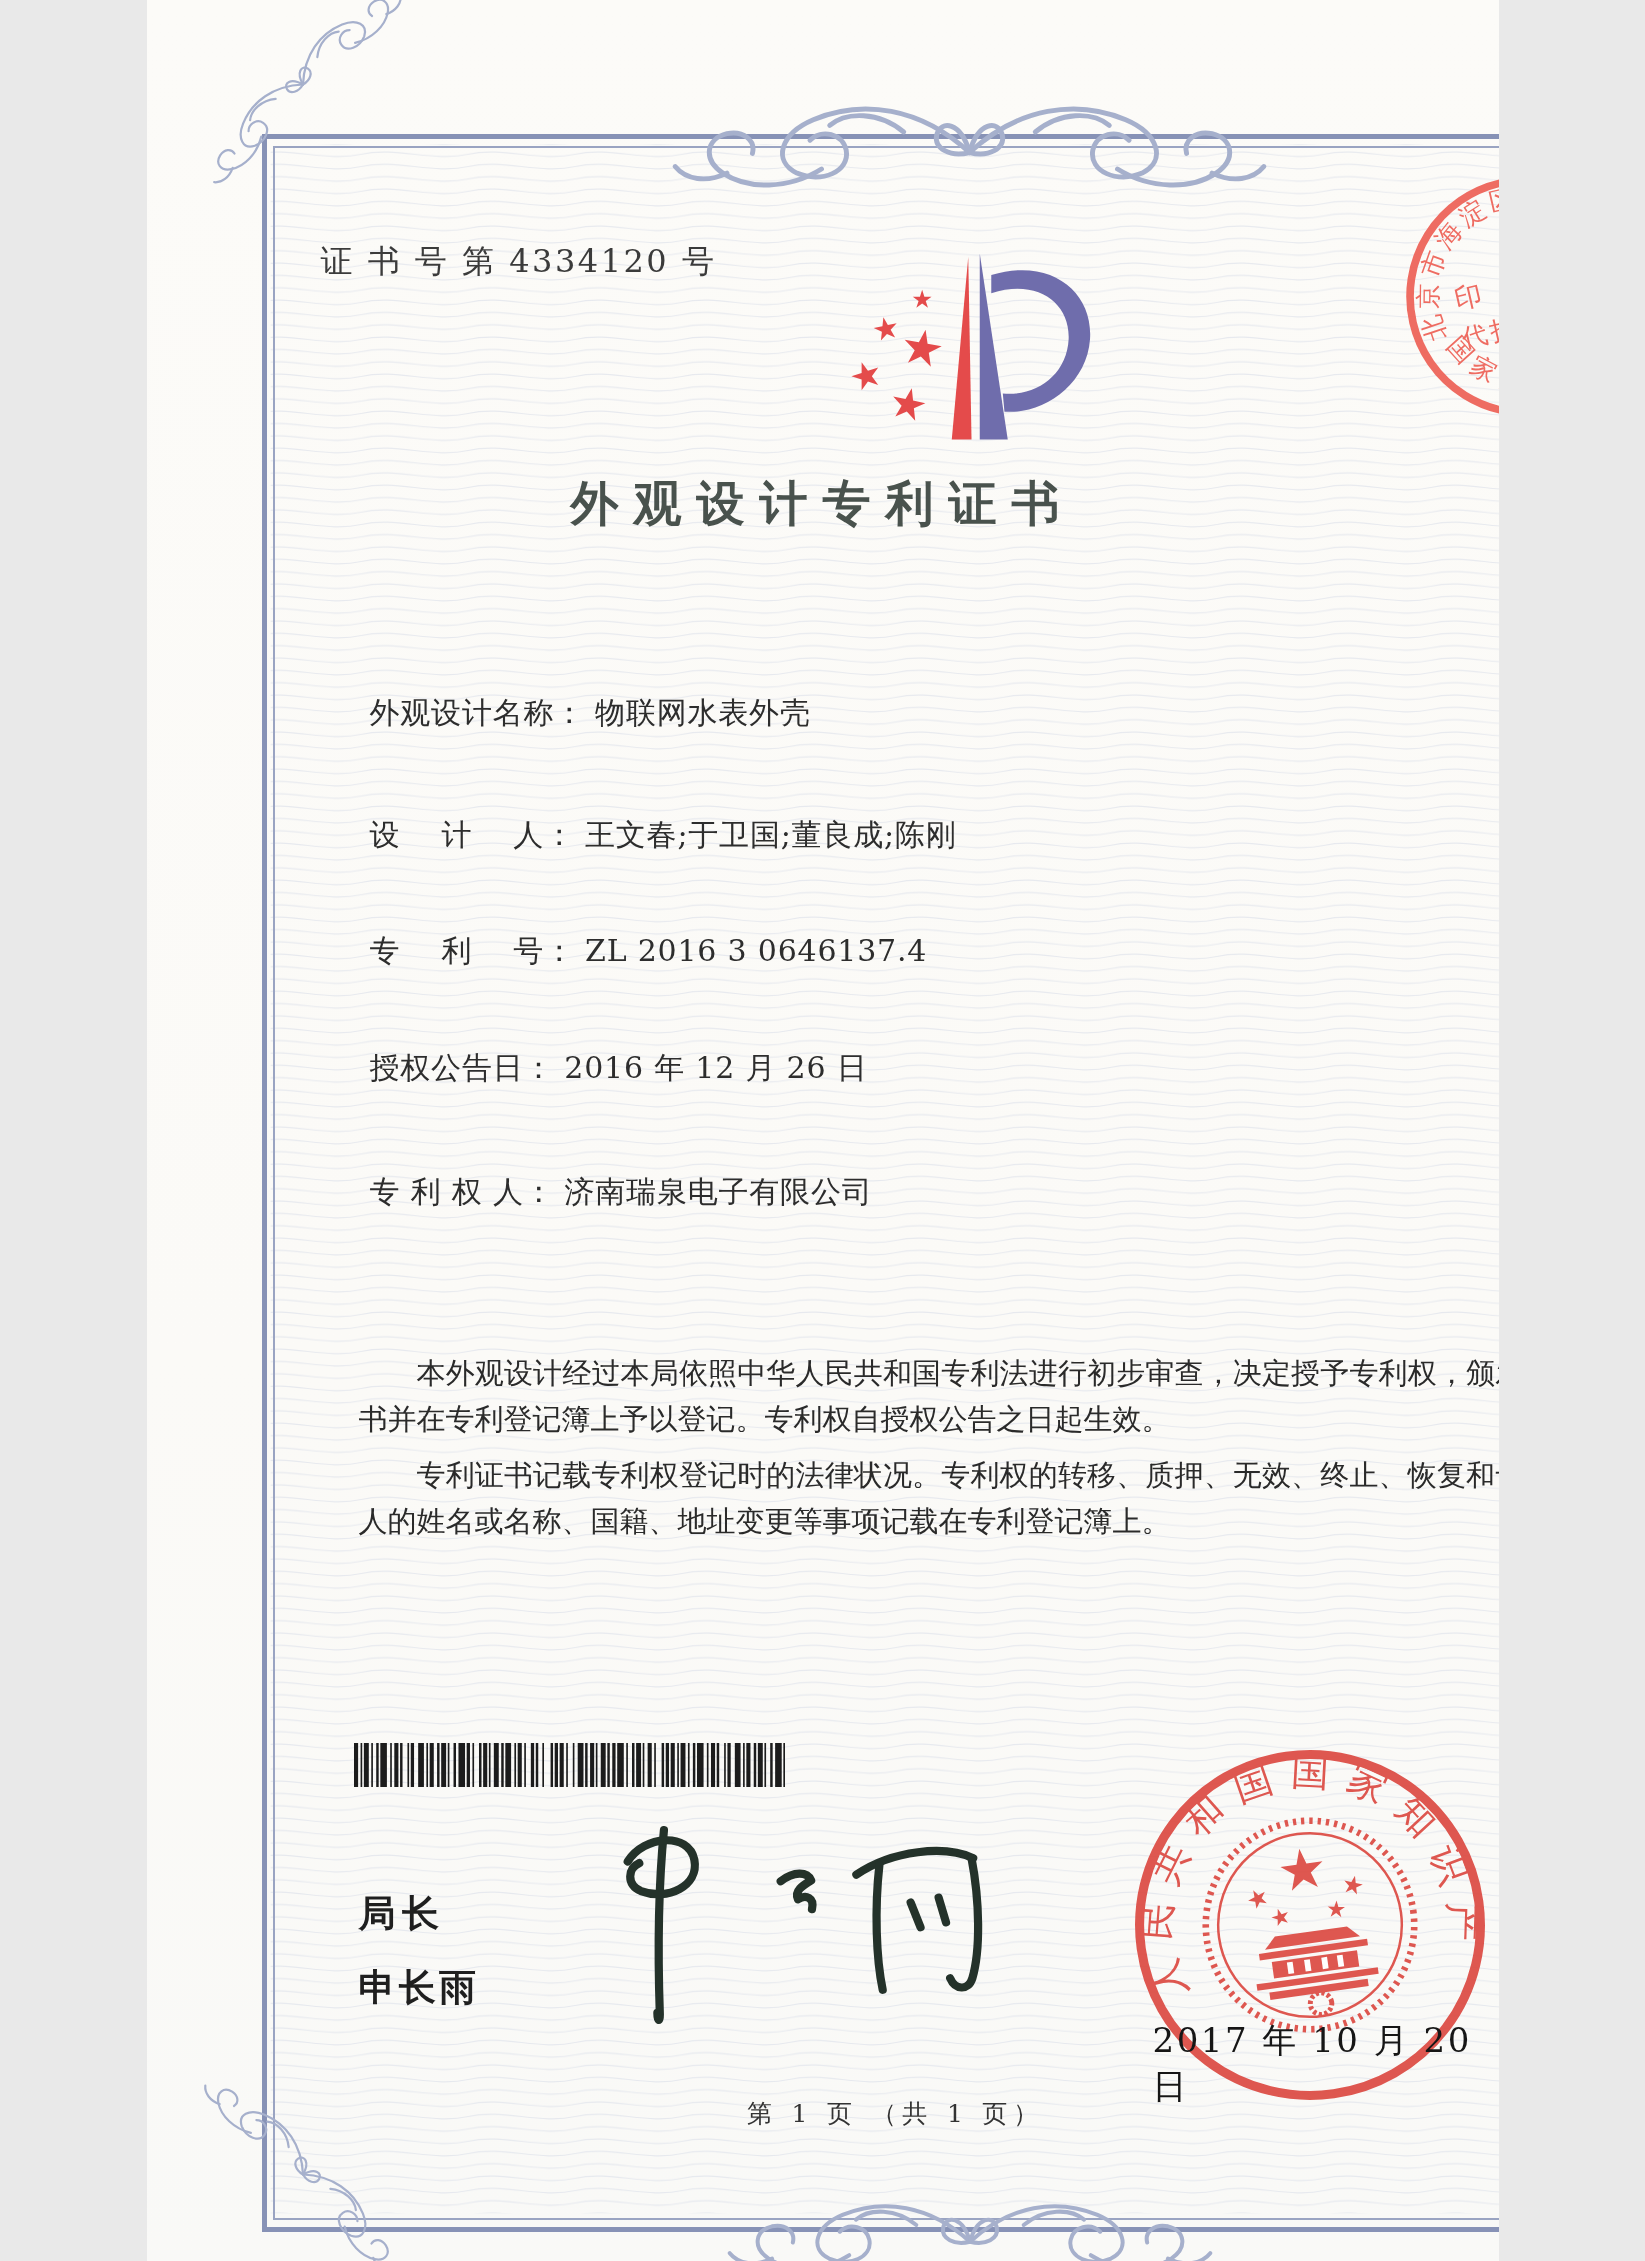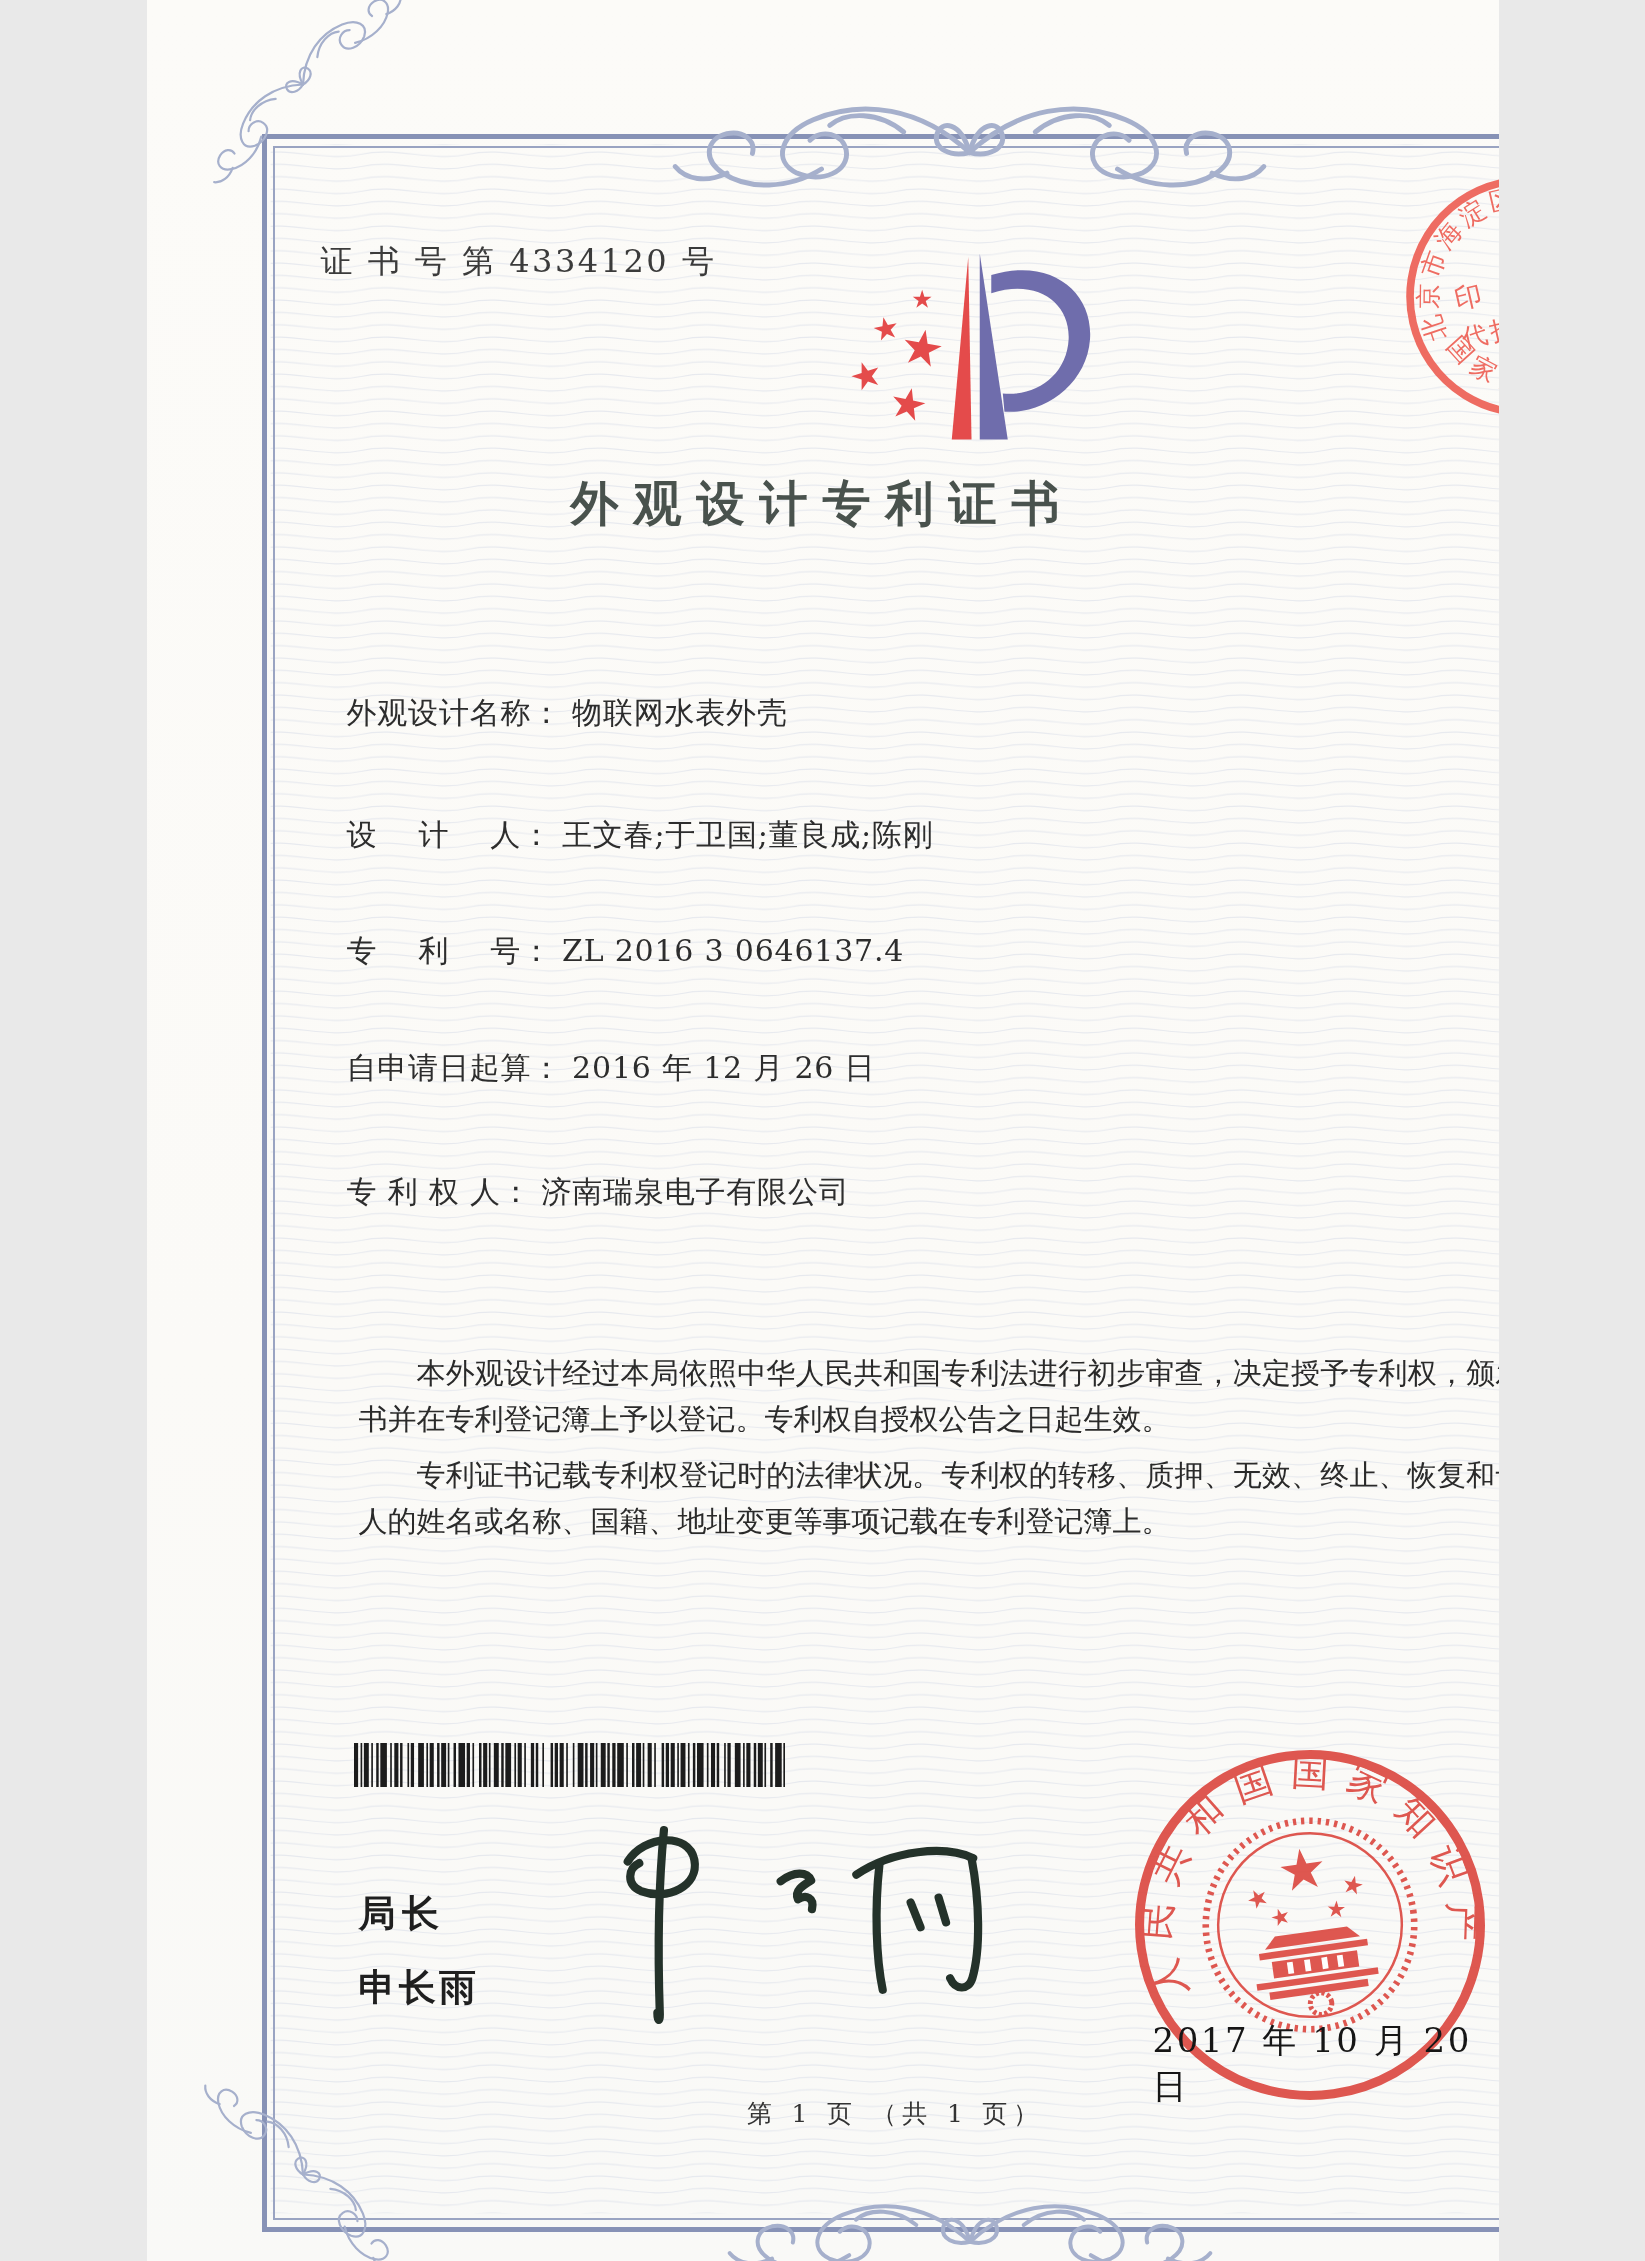--- a/index.html
+++ b/index.html
@@ -27,21 +27,21 @@
     font-size:32px; color:#3b3b3b; letter-spacing:2.5px; }
 
   .tax-seal { position:absolute; left:1252px; top:169px; width:255px; height:255px; z-index:3;
     transform:rotate(-13deg); opacity:.93; }
 
   .logo { position:absolute; left:683px; top:224px; width:288px; height:251px; z-index:3; }
 
   .doc-title { position:absolute; left:0; top:472px; width:100%; z-index:3;
     text-align:center; font-size:48px; font-weight:700; color:#49524d; letter-spacing:15px; }
 
-  .field { position:absolute; left:200px; z-index:3; font-size:30px; color:#2d2d2d;
+  .field { position:absolute; left:223px; z-index:3; font-size:30px; color:#2d2d2d;
     letter-spacing:0.8px; white-space:nowrap; }
   .f0 { top:693px; } .f1 { top:815px; } .f2 { top:931px; }
   .f3 { top:1048px; } .f4 { top:1172px; } .f5 { top:1287px; }
   .field .val { margin-left:10px; }
 
   .body-text { position:absolute; left:212px; top:1350px; width:1224px; z-index:3;
     font-size:29px; line-height:46px; color:#2a2a2a; text-align:justify; }
   .body-text p { margin:0; text-indent:2em; }
   .body-text p + p { margin-top:10px; }
 
@@ -159,21 +159,21 @@
   <div class="field f0">
     <span>外观设计名称：</span><span class="val">物联网水表外壳</span>
   </div>
   <div class="field f1">
     <span>设　 计　 人：</span><span class="val">王文春;于卫国;董良成;陈刚</span>
   </div>
   <div class="field f2">
     <span>专　 利　 号：</span><span class="val">ZL 2016 3 0646137.4</span>
   </div>
   <div class="field f3">
-    <span>自申请日起算：</span><span class="val">2016 年 12 月 26 日</span>
+    <span>授权公告日：</span><span class="val">2016 年 12 月 26 日</span>
   </div>
   <div class="field f4">
     <span>专 利 权 人：</span><span class="val">济南瑞泉电子有限公司</span>
   </div>
 
   <div class="body-text">
     <p>本外观设计经过本局依照中华人民共和国专利法进行初步审查，决定授予专利权，颁发本证书并在专利登记簿上予以登记。专利权自授权公告之日起生效。</p>
     <p>专利证书记载专利权登记时的法律状况。专利权的转移、质押、无效、终止、恢复和专利权人的姓名或名称、国籍、地址变更等事项记载在专利登记簿上。</p>
   </div>
 

